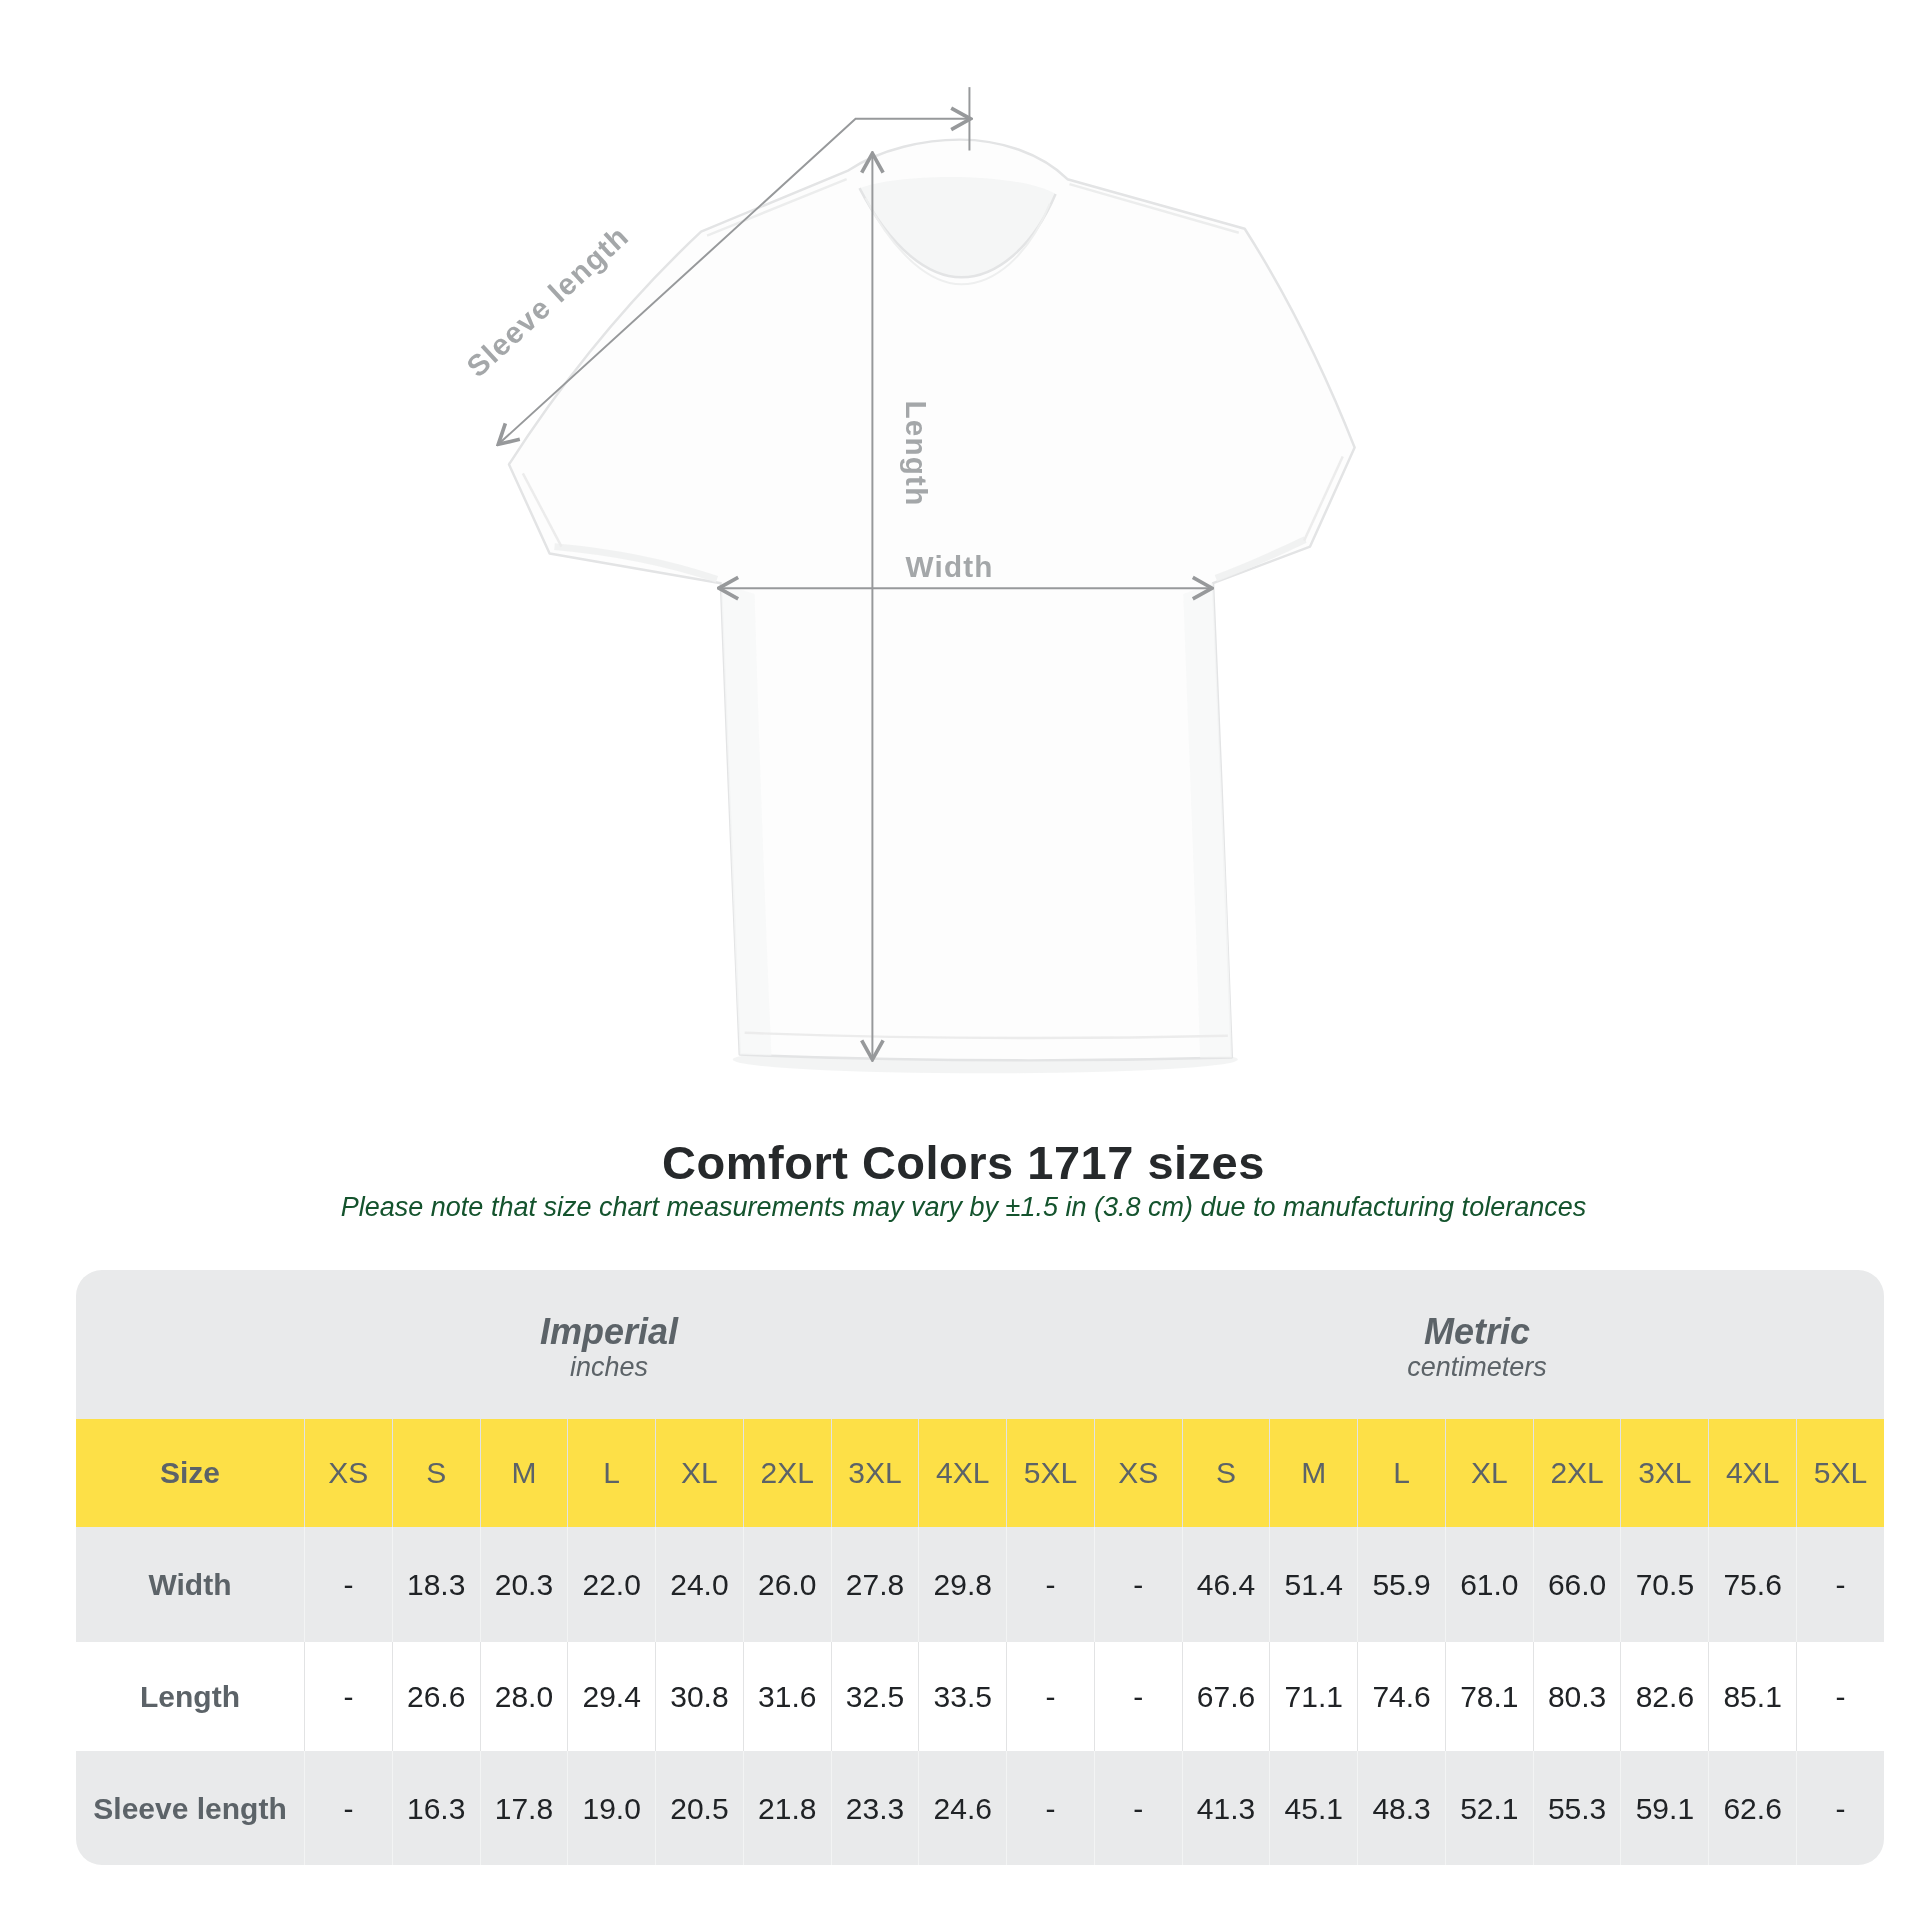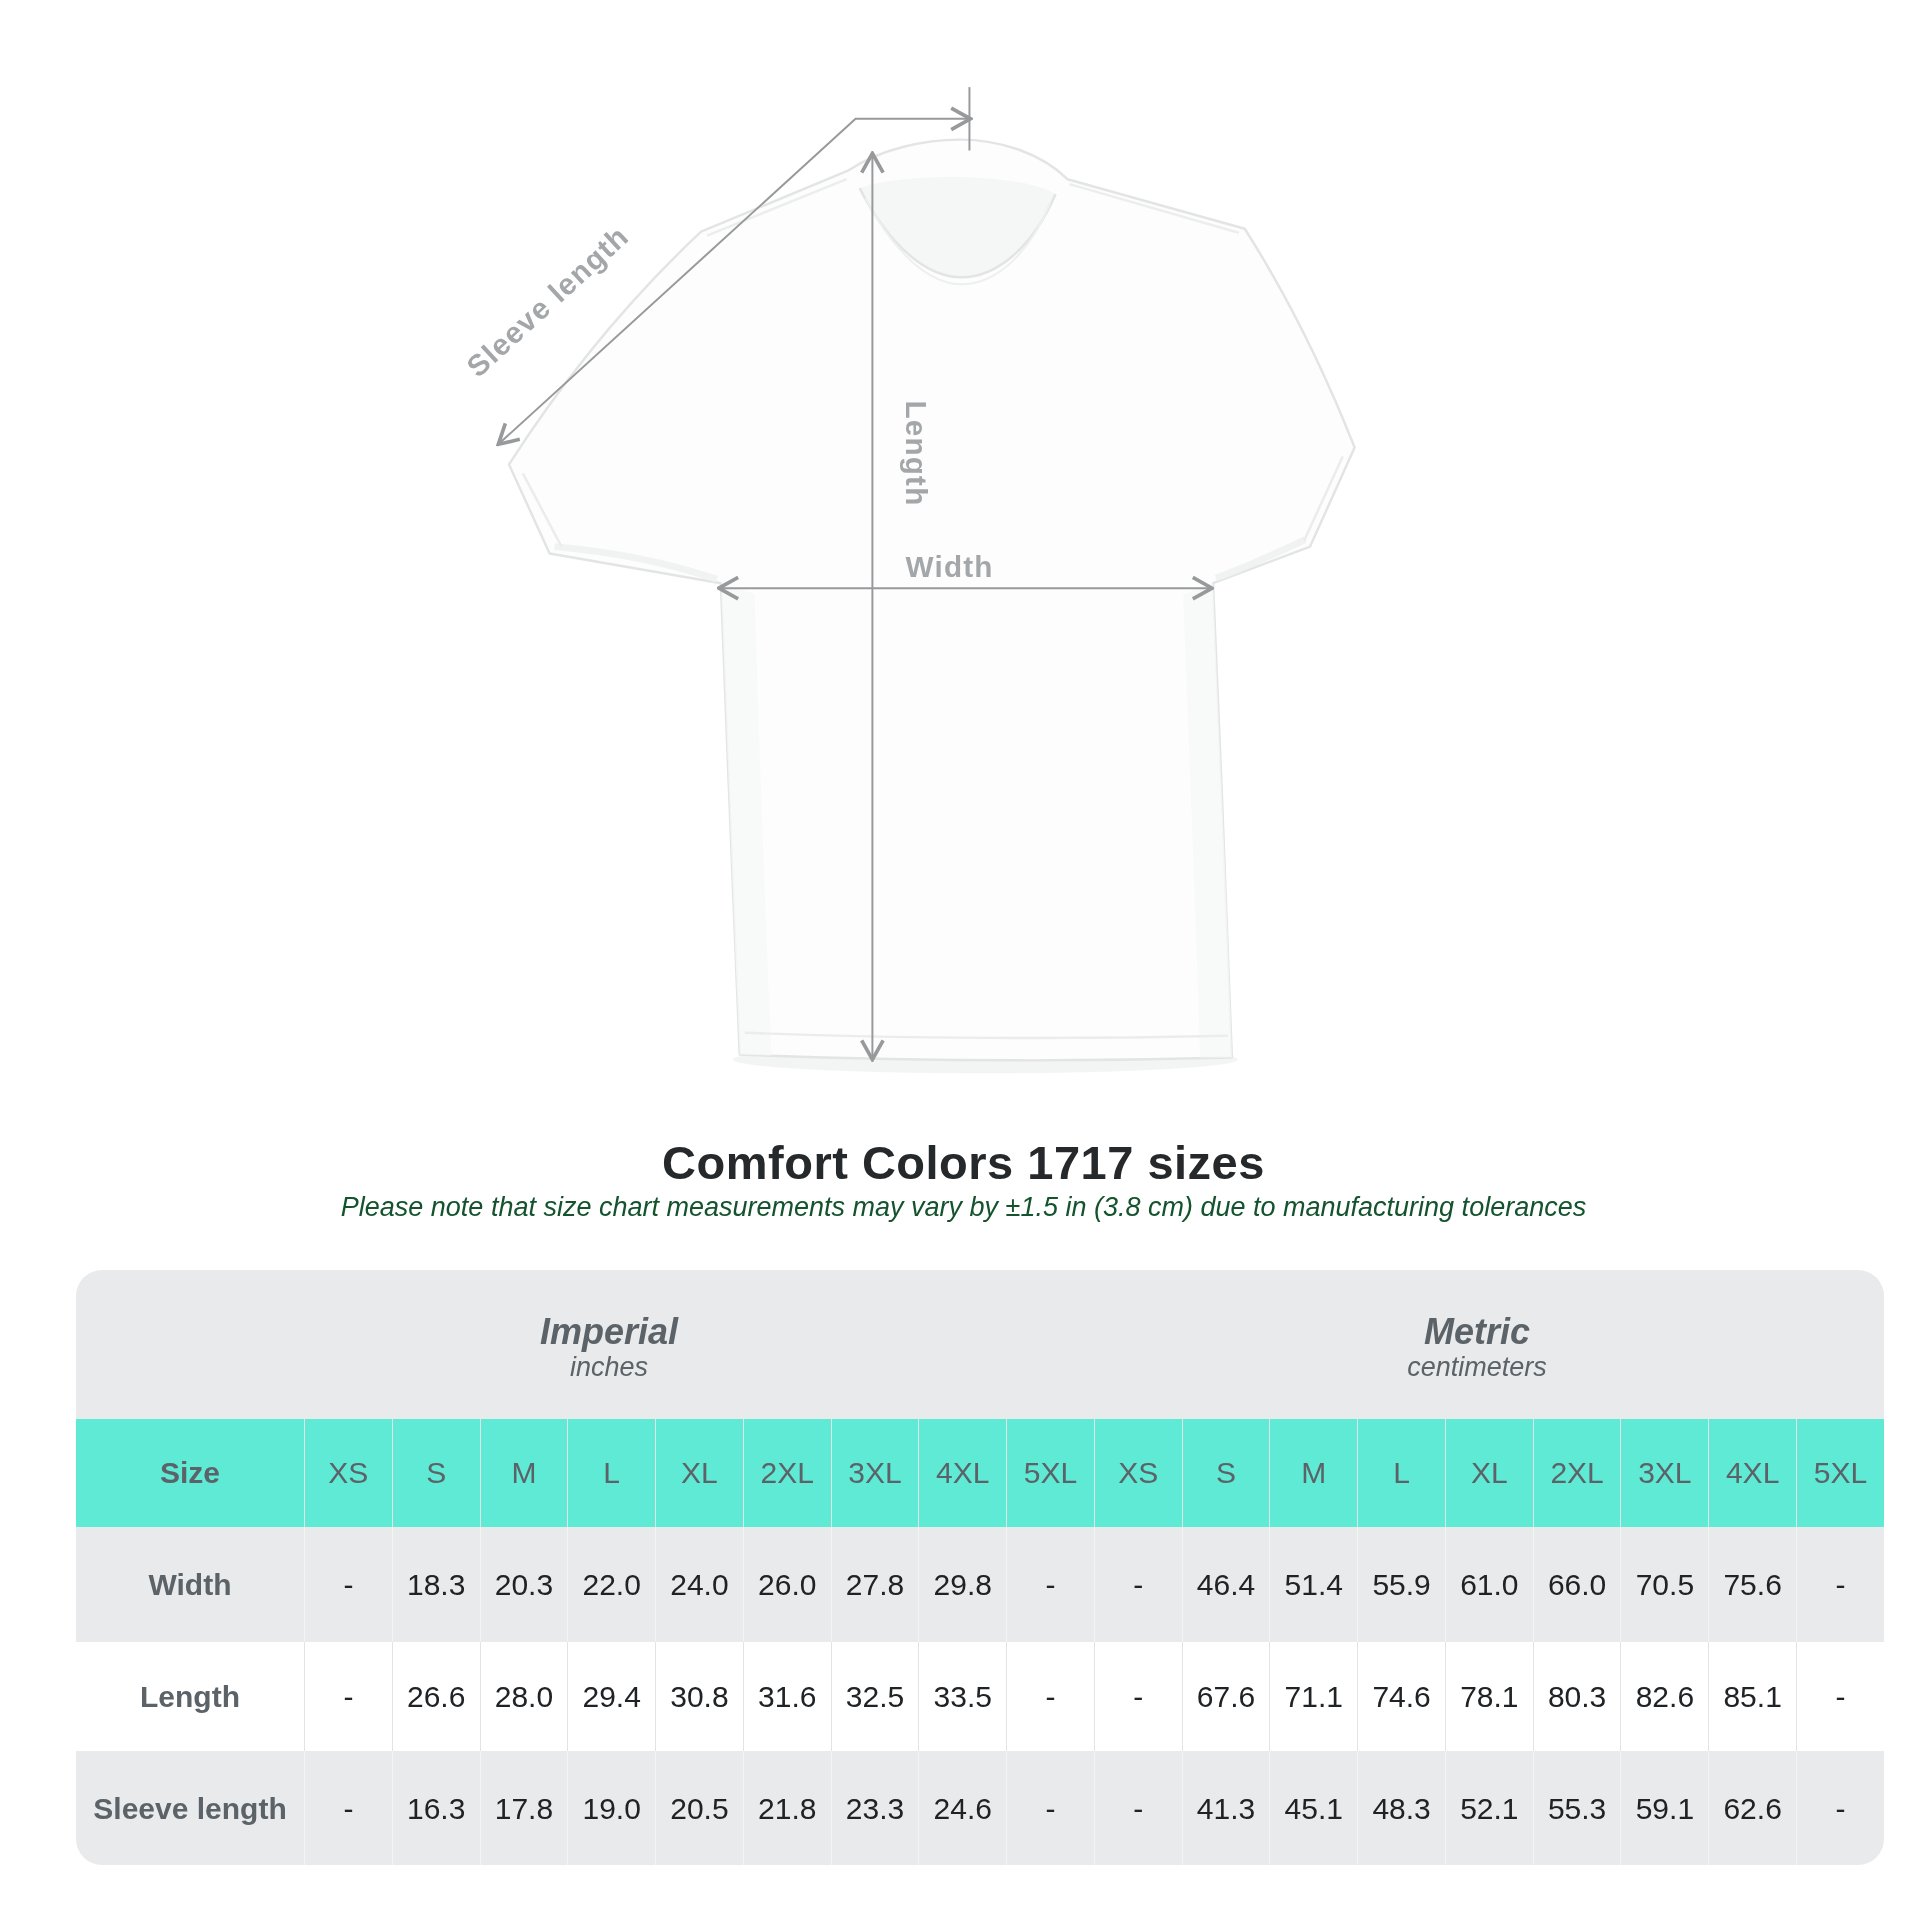--- a/index.html
+++ b/index.html
@@ -23,21 +23,21 @@
   table.size-table{
     width:1808px;height:595px;border-collapse:separate;border-spacing:0;table-layout:fixed;
   }
   td{vertical-align:middle;padding:0;}
   .row-group{height:149px;}
   .row-group td{background:#e9eaeb;text-align:center;}
   .row-group td.imp{padding-left:48px;}
   .row-group td.met{padding-right:24px;}
   .g-title{font-size:36px;font-weight:700;font-style:italic;color:#5c6368;line-height:1;margin-top:6px;}
   .g-unit{font-size:27px;font-style:italic;color:#5c6368;line-height:1;margin-top:4px;}
-  .row-header{height:108px;background:#5eead4;}
+  .row-header{height:108px;background:#fde047;}
   .row-white{height:109px;background:#ffffff;}
   .row-gray{height:115px;background:#e9eaeb;}
   .row-header td + td, .row-white td + td{border-left:1px solid #e2e3e4;}
   .row-gray td + td{border-left:1px solid #f3f4f4;}
   .lbl{font-size:30px;font-weight:700;color:#5c6368;text-align:center;}
   .hcell{font-size:30px;font-weight:400;color:#5c6368;text-align:center;margin-left:44px;}
   .vcell{font-size:30px;font-weight:400;color:#202326;text-align:center;}
   .ann-label{font-size:30px;font-weight:700;fill:#a4a7a9;letter-spacing:1.2px;}
 </style>
 </head>

